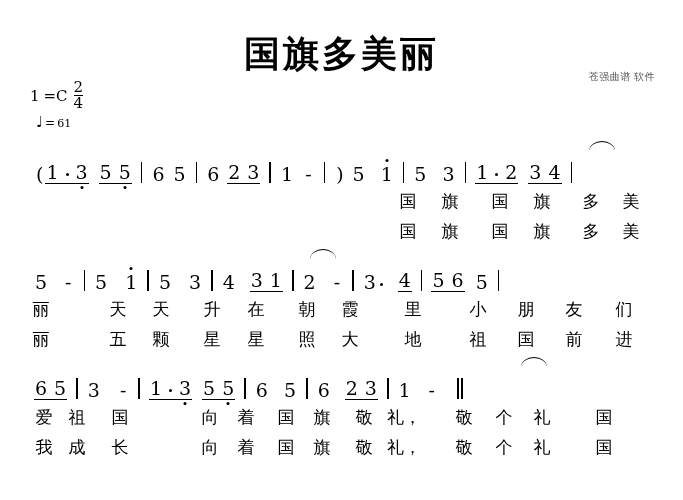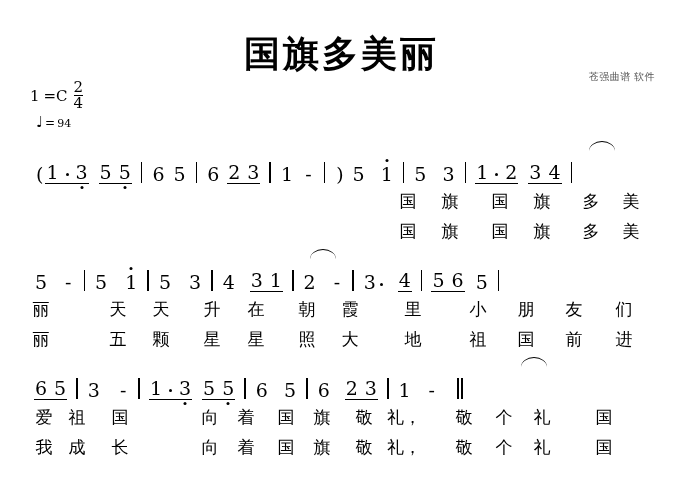--- a/index.html
+++ b/index.html
@@ -222,21 +222,21 @@
     <span class="eqc">=C</span>
     <span class="meter">
       <span class="num">2</span>
       <span class="den" style="border-top:1.4px solid #000;">4</span>
     </span>
   </div>
 
   <div class="tempo">
     <span class="note">♩</span>
     <span class="eq">=</span>
-    <span class="bpm">94</span>
+    <span class="bpm">61</span>
   </div>
 
   <div class="system system-1">
     <div class="notes-row">
       <span class="paren">(</span>
       <span class="grp tight">
         <span class="n">1</span>
         <span class="dot"></span>
         <span class="n lo">3</span>
       </span>

